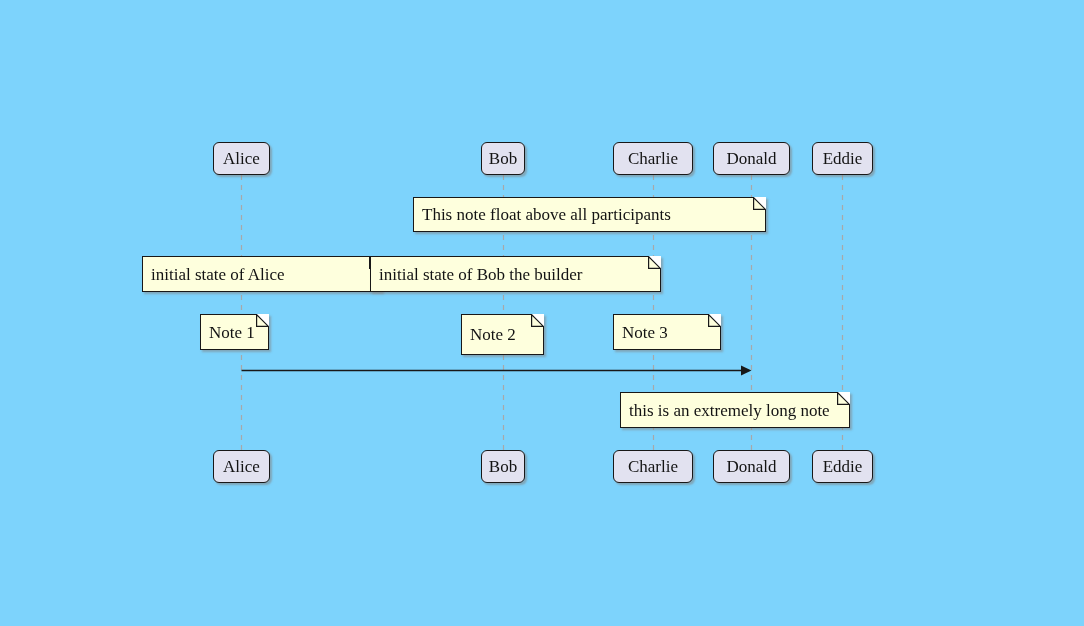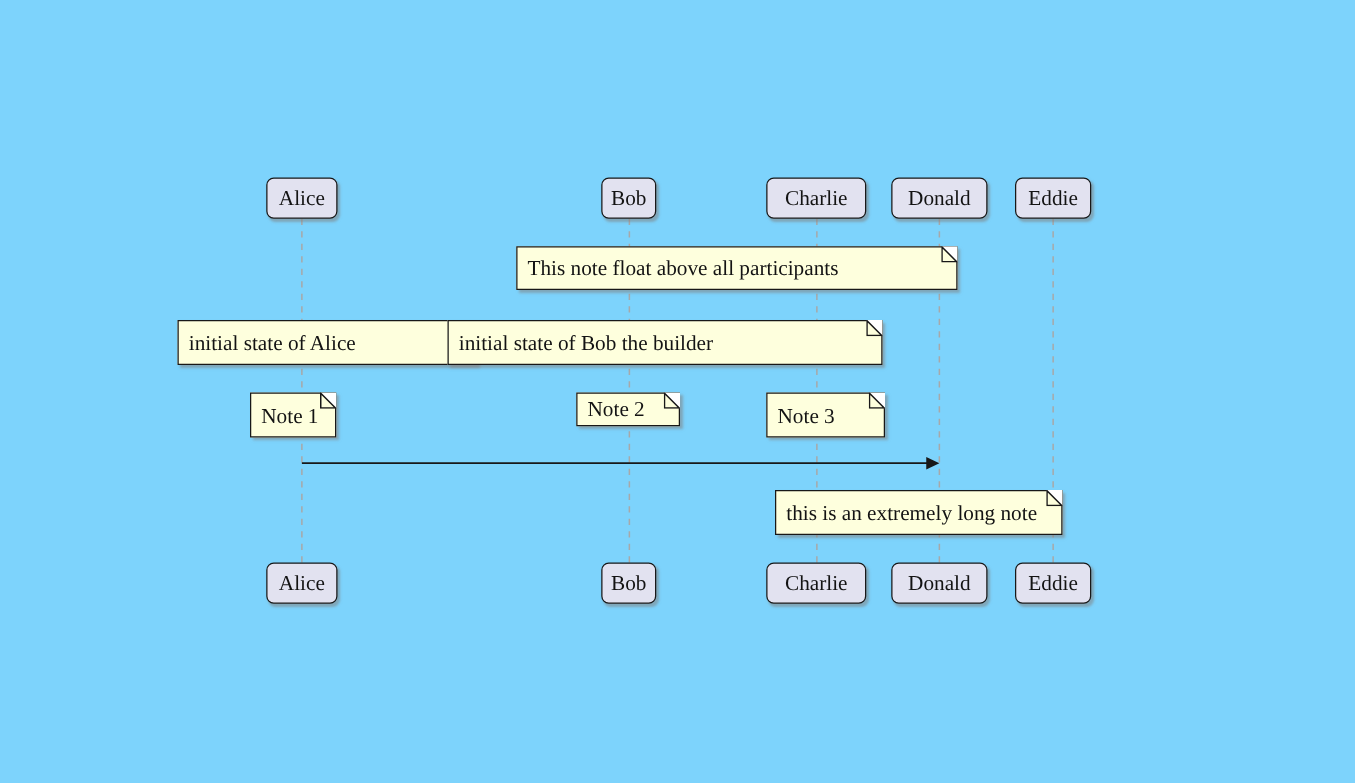--- a/index.html
+++ b/index.html
@@ -112,45 +112,45 @@
   </div>
 
   <div class="note" style="left:142px; top:256px; width:240px; height:36px;">
     <svg class="fold" viewBox="0 0 13 13" xmlns="http://www.w3.org/2000/svg">
       <polygon points="0,0 13,0 13,13" fill="#ffffff"></polygon>
       <polygon points="0.6,0.6 0.6,12.4 12.4,12.4" fill="#FEFFDD" stroke="#181818" stroke-width="1.2"></polygon>
     </svg>
     <span>initial state of Alice</span>
   </div>
 
-  <div class="note" style="left:358px; top:256px; width:348px; height:36px;">
+  <div class="note" style="left:370px; top:256px; width:291px; height:36px;">
     <svg class="fold" viewBox="0 0 13 13" xmlns="http://www.w3.org/2000/svg">
       <polygon points="0,0 13,0 13,13" fill="#ffffff"></polygon>
       <polygon points="0.6,0.6 0.6,12.4 12.4,12.4" fill="#FEFFDD" stroke="#181818" stroke-width="1.2"></polygon>
     </svg>
     <span>initial state of Bob the builder</span>
   </div>
 
   <div class="note" style="left:200px; top:314px; width:69px; height:36px;">
     <svg class="fold" viewBox="0 0 13 13" xmlns="http://www.w3.org/2000/svg">
       <polygon points="0,0 13,0 13,13" fill="#ffffff"></polygon>
       <polygon points="0.6,0.6 0.6,12.4 12.4,12.4" fill="#FEFFDD" stroke="#181818" stroke-width="1.2"></polygon>
     </svg>
     <span>Note 1</span>
   </div>
 
-  <div class="note" style="left:461px; top:314px; width:83px; height:27px;">
+  <div class="note" style="left:461px; top:314px; width:83px; height:41px;">
     <svg class="fold" viewBox="0 0 13 13" xmlns="http://www.w3.org/2000/svg">
       <polygon points="0,0 13,0 13,13" fill="#ffffff"></polygon>
       <polygon points="0.6,0.6 0.6,12.4 12.4,12.4" fill="#FEFFDD" stroke="#181818" stroke-width="1.2"></polygon>
     </svg>
     <span>Note 2</span>
   </div>
 
-  <div class="note" style="left:613px; top:314px; width:95px; height:36px;">
+  <div class="note" style="left:613px; top:314px; width:108px; height:36px;">
     <svg class="fold" viewBox="0 0 13 13" xmlns="http://www.w3.org/2000/svg">
       <polygon points="0,0 13,0 13,13" fill="#ffffff"></polygon>
       <polygon points="0.6,0.6 0.6,12.4 12.4,12.4" fill="#FEFFDD" stroke="#181818" stroke-width="1.2"></polygon>
     </svg>
     <span>Note 3</span>
   </div>
 
   <div class="note" style="left:620px; top:392px; width:230px; height:36px;">
     <svg class="fold" viewBox="0 0 13 13" xmlns="http://www.w3.org/2000/svg">
       <polygon points="0,0 13,0 13,13" fill="#ffffff"></polygon>

